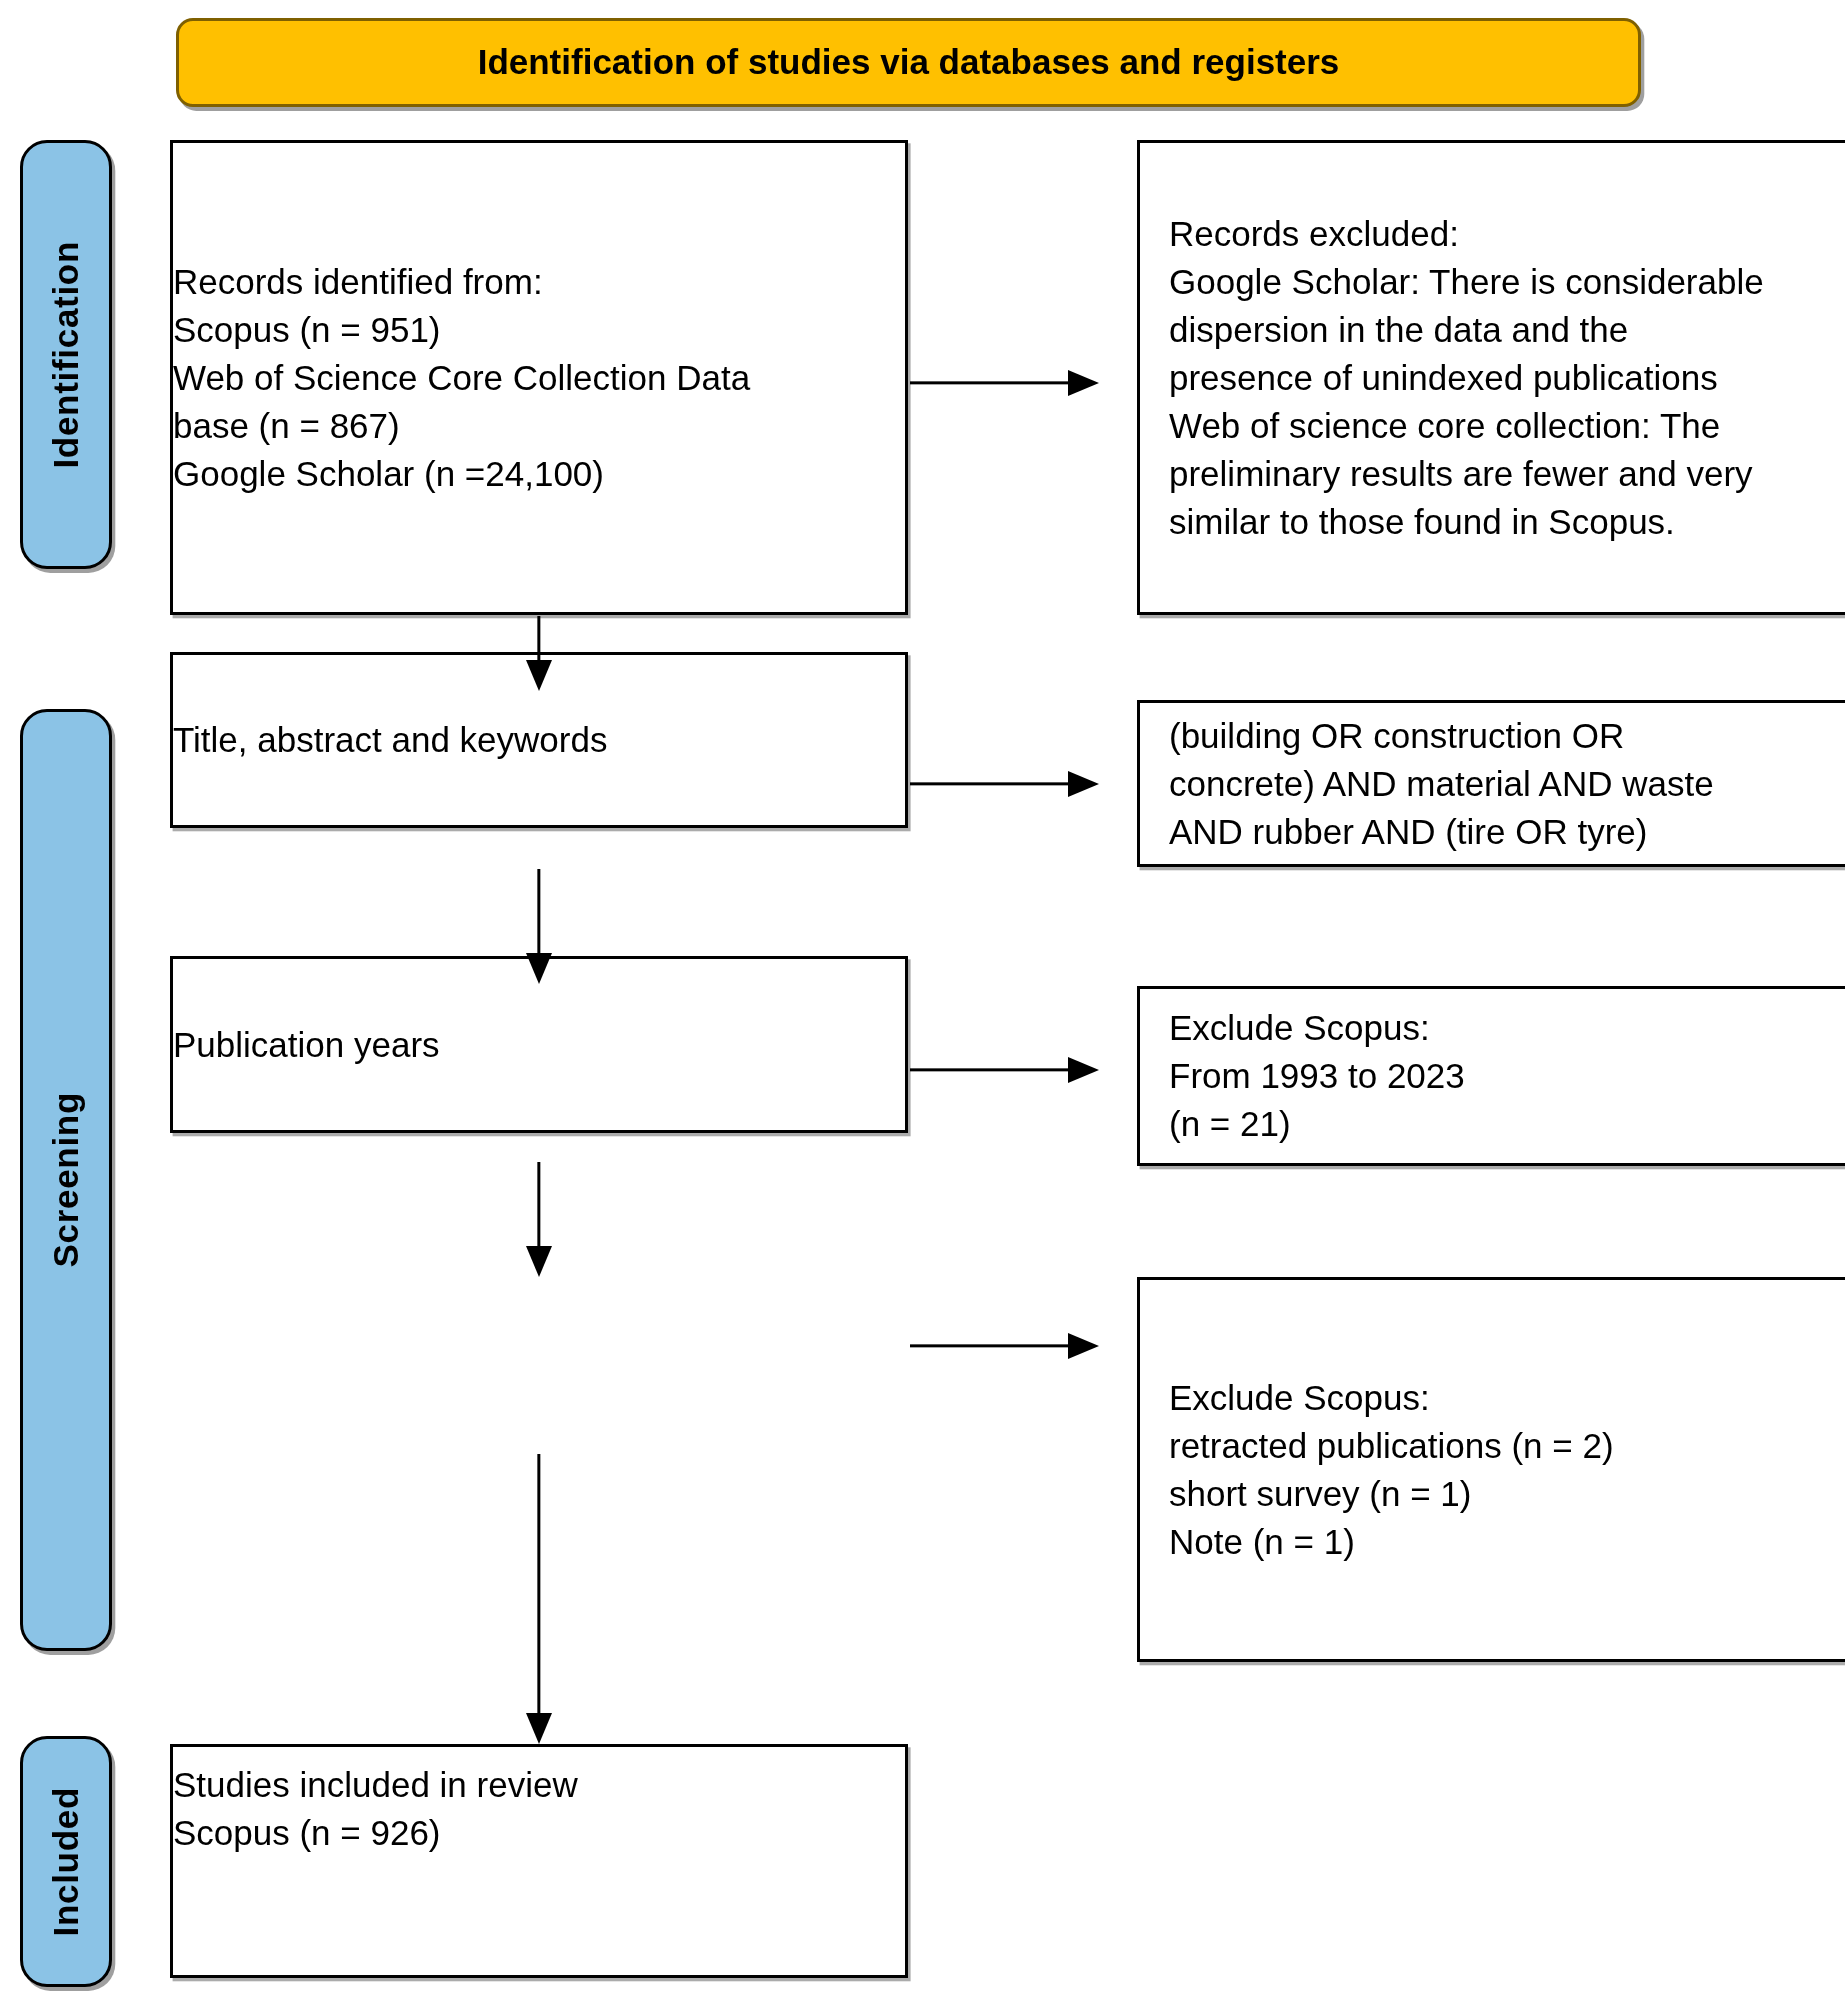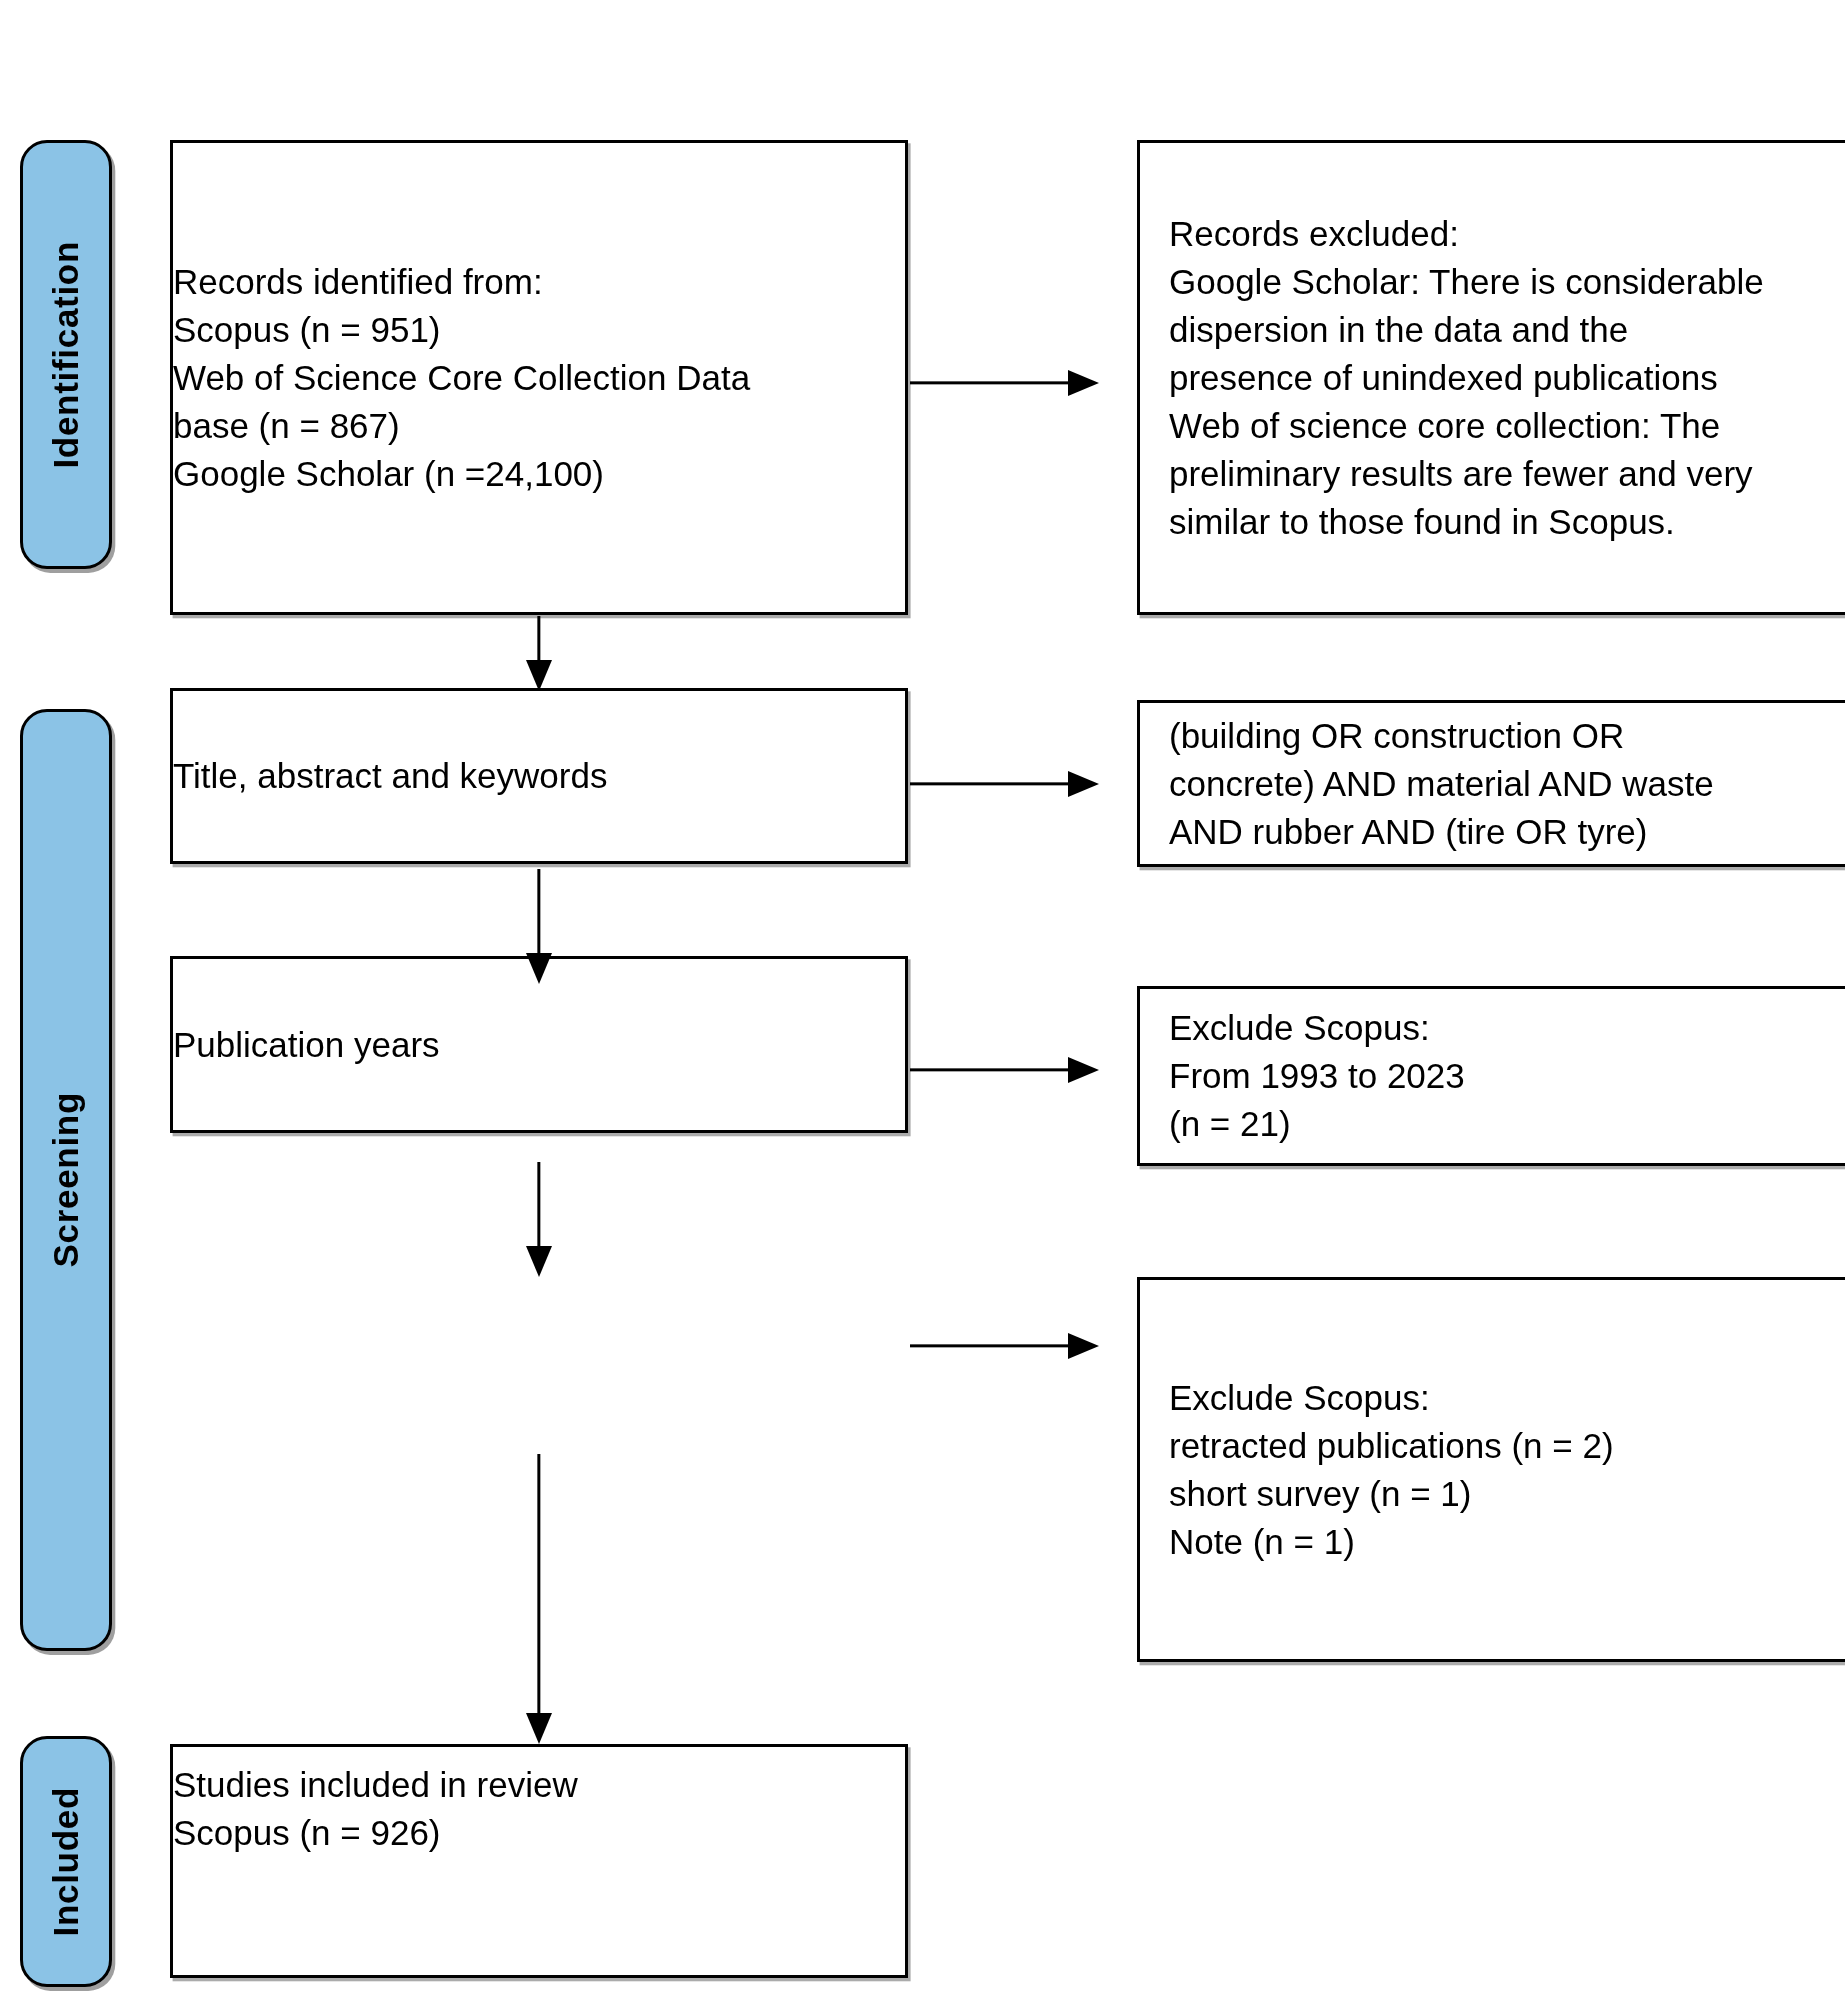--- a/index.html
+++ b/index.html
@@ -48,39 +48,42 @@
   .arrow-v{position:absolute;left:526px;width:26px;}
   .arrow-v .line{position:absolute;top:0;bottom:25px;left:50%;transform:translateX(-50%);width:3.3px;background:#000;}
   .arrow-v .head{position:absolute;bottom:0;left:50%;transform:translateX(-50%);width:0;height:0;
     border-left:13px solid transparent;border-right:13px solid transparent;border-top:31px solid #000;}
 </style>
 </head>
 <body>
 
 <div id="canvas">
 
+  <div class="banner">
+    <span>Identification of studies via databases and registers</span>
+  </div>
 
   <div class="stage" style="top:140px;height:429px;">
     <span>Identification</span>
   </div>
   <div class="stage" style="top:709px;height:942px;">
     <span>Screening</span>
   </div>
   <div class="stage" style="top:1736px;height:251px;">
     <span>Included</span>
   </div>
 
   <div class="box main-box" style="top:140px;height:475px;">
     <span>Records identified from:
 Scopus (n = 951)
 Web of Science Core Collection Data
 base (n = 867)
 Google Scholar (n =24,100)</span>
   </div>
-  <div class="box main-box" style="top:688px;height:176px;">
+  <div class="box main-box" style="top:652px;height:176px;">
     <span>Title, abstract and keywords</span>
   </div>
   <div class="box main-box" style="top:956px;height:177px;">
     <span>Publication years</span>
   </div>
   <div class="box main-box top-align" style="top:1744px;height:234px;">
     <span>Studies included in review
 Scopus (n = 926)</span>
   </div>
 

